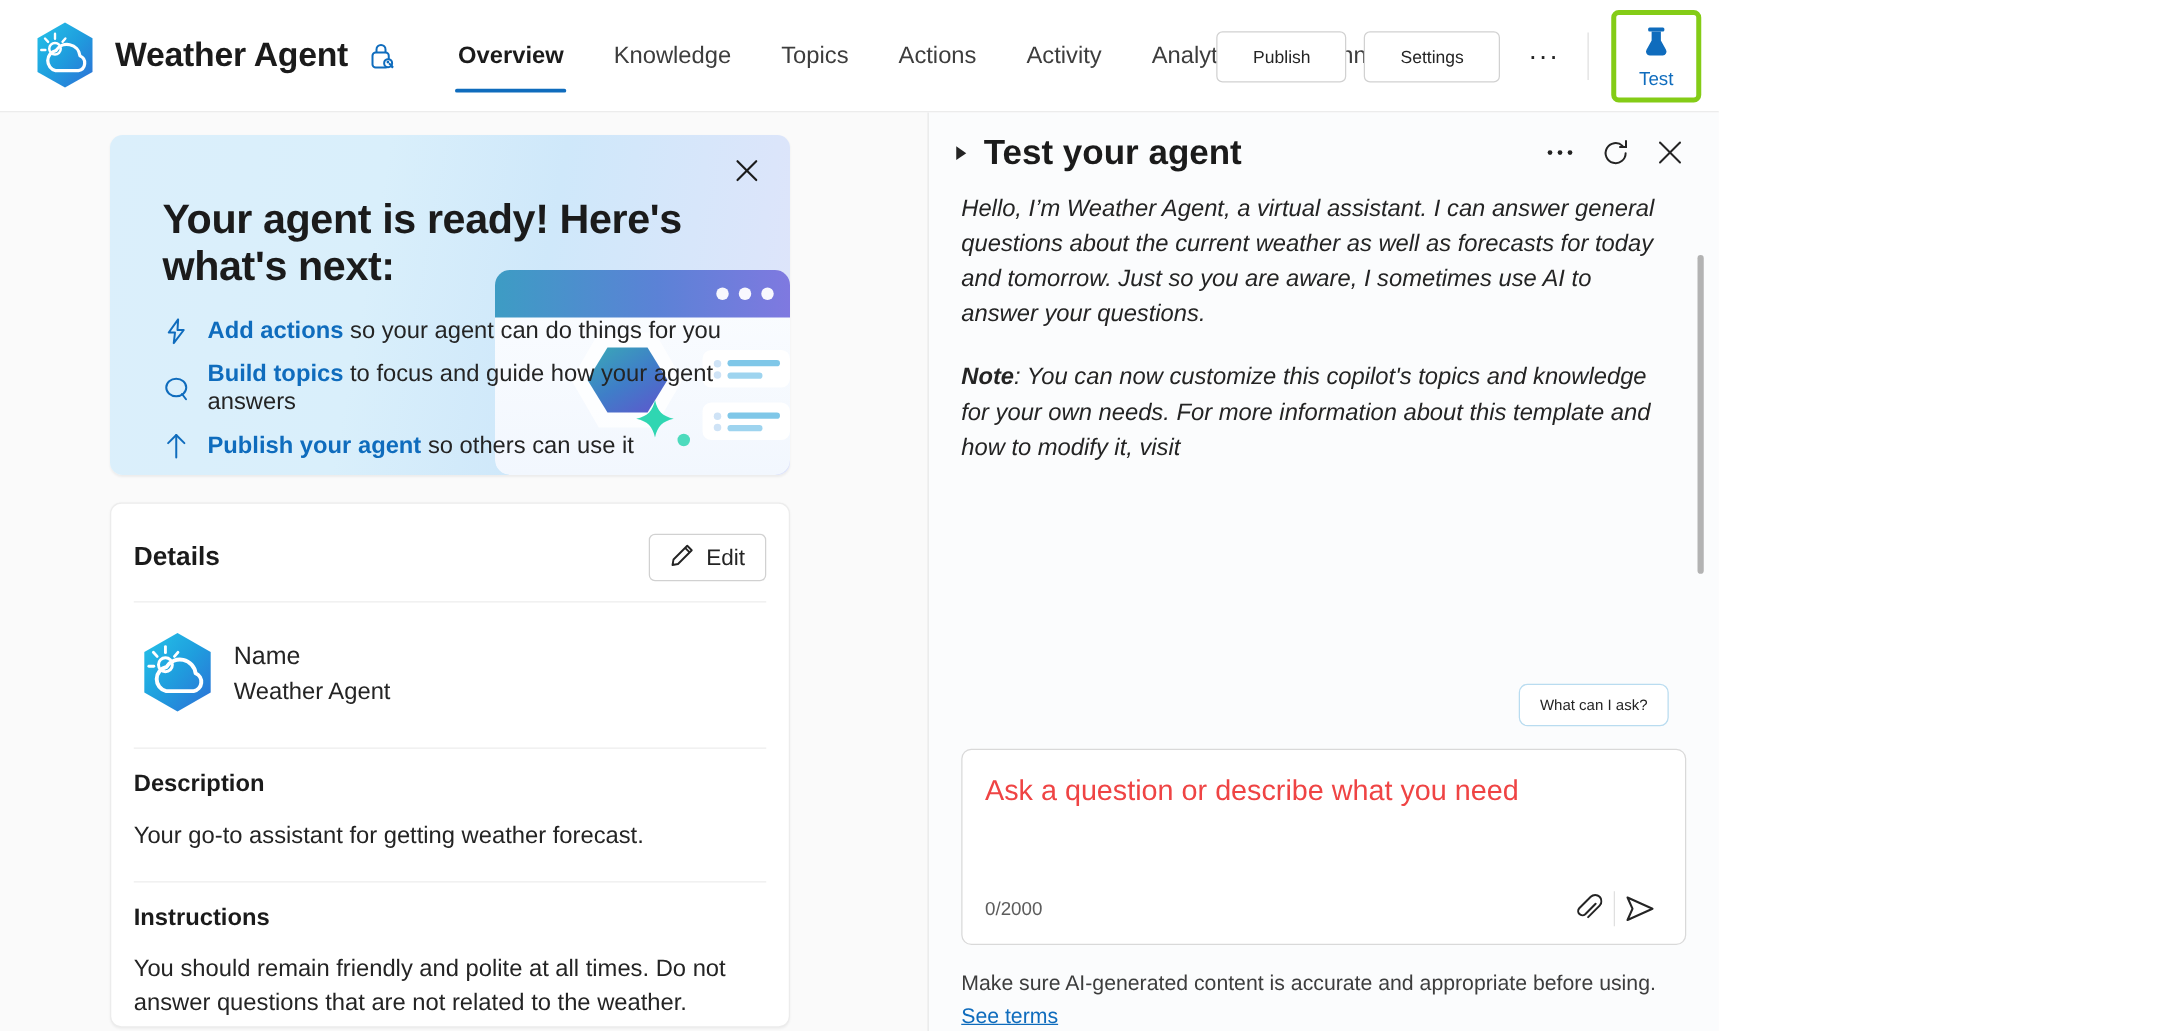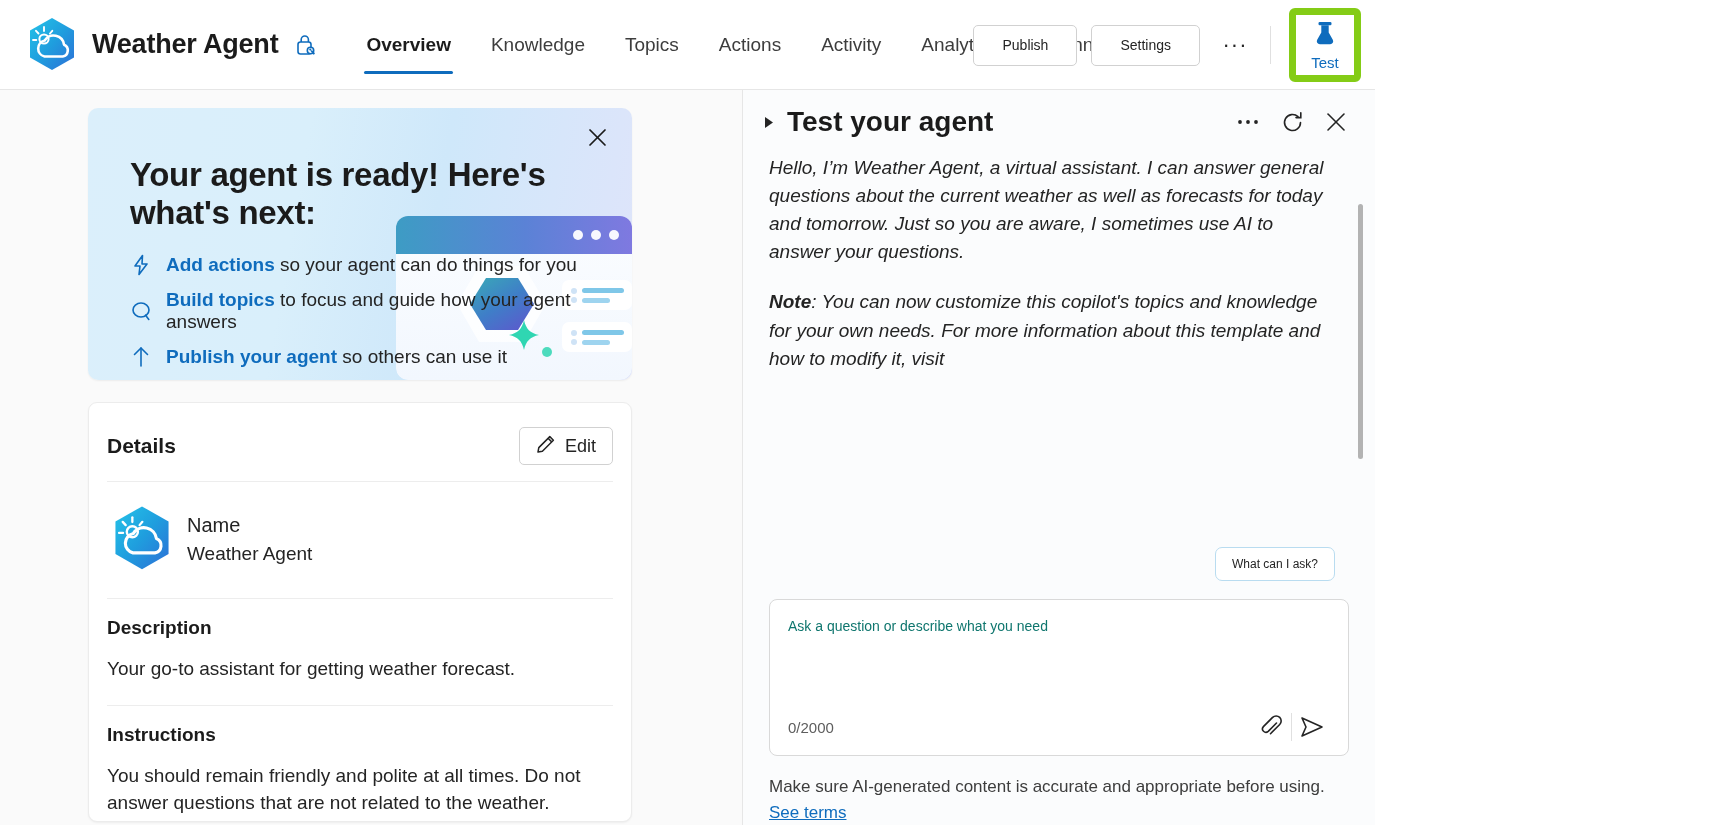--- a/index.html
+++ b/index.html
@@ -51,21 +51,21 @@
     height: 41px; padding: 0 28px; font-size: 14px; color:#242424;
     display:flex; align-items:center; justify-content:center; cursor:pointer;
     font-family:"Liberation Sans", sans-serif;
   }
   .ellipsis-btn {
     width: 42px; height: 41px; display:flex; align-items:center; justify-content:center;
     font-size: 22px; color:#242424; cursor:pointer; letter-spacing:1px; line-height:0;
   }
   .vsep { width:1px; height: 38px; background:#e0e0e0; }
   .test-btn {
-    width: 72px; height: 74px; border: 7px solid #84cc16; border-radius: 6px;
+    width: 72px; height: 74px; border: 4px solid #84cc16; border-radius: 6px;
     display:flex; flex-direction:column; align-items:center; justify-content:center;
     gap:3px; cursor:pointer; background:#fff; margin-left: 4px;
   }
   .test-btn .lbl { font-size: 15px; color:#0f6cbd; }
 
   
   .body { flex:1; display:flex; min-height:0; }
   .main {
     flex: 1; min-width:0; background:#fafafa; overflow:hidden; position:relative;
     padding: 18px 110px 0 88px;
@@ -145,21 +145,21 @@
   .suggest-wrap { padding: 0 40px 10px 26px; display:flex; justify-content:flex-end; }
   .suggest {
     border:1px solid #b9dcf0; background:#fff; color:#242424; border-radius: 7px;
     padding: 9px 16px; font-size: 12px; cursor:pointer;
   }
 
   .composer {
     margin: 8px 26px 0 26px; border:1px solid #d9d9d9; border-radius: 8px; background:#fff;
     height: 157px; display:flex; flex-direction:column; padding: 16px 16px 10px 18px;
   }
-  .composer .ph { font-size: 14px; color:#0f766e; line-height:1.45; flex:1; }
+  .composer .ph { font-size: 23px; color:#ef4444; line-height:1.45; flex:1; }
   .composer-bottom { display:flex; align-items:center; }
   .counter { font-size: 15px; color:#5d5d5d; flex:1; }
   .cicon { width: 40px; height:36px; display:flex; align-items:center; justify-content:center; cursor:pointer; color:#242424; }
 
   .tp-foot { padding: 18px 40px 0 26px; font-size: 17px; color:#3d3d3d; line-height:1.5; }
   .tp-foot a { color:#0f6cbd; text-decoration: underline; cursor:pointer; }
 </style>
 </head>
 <body>
 

